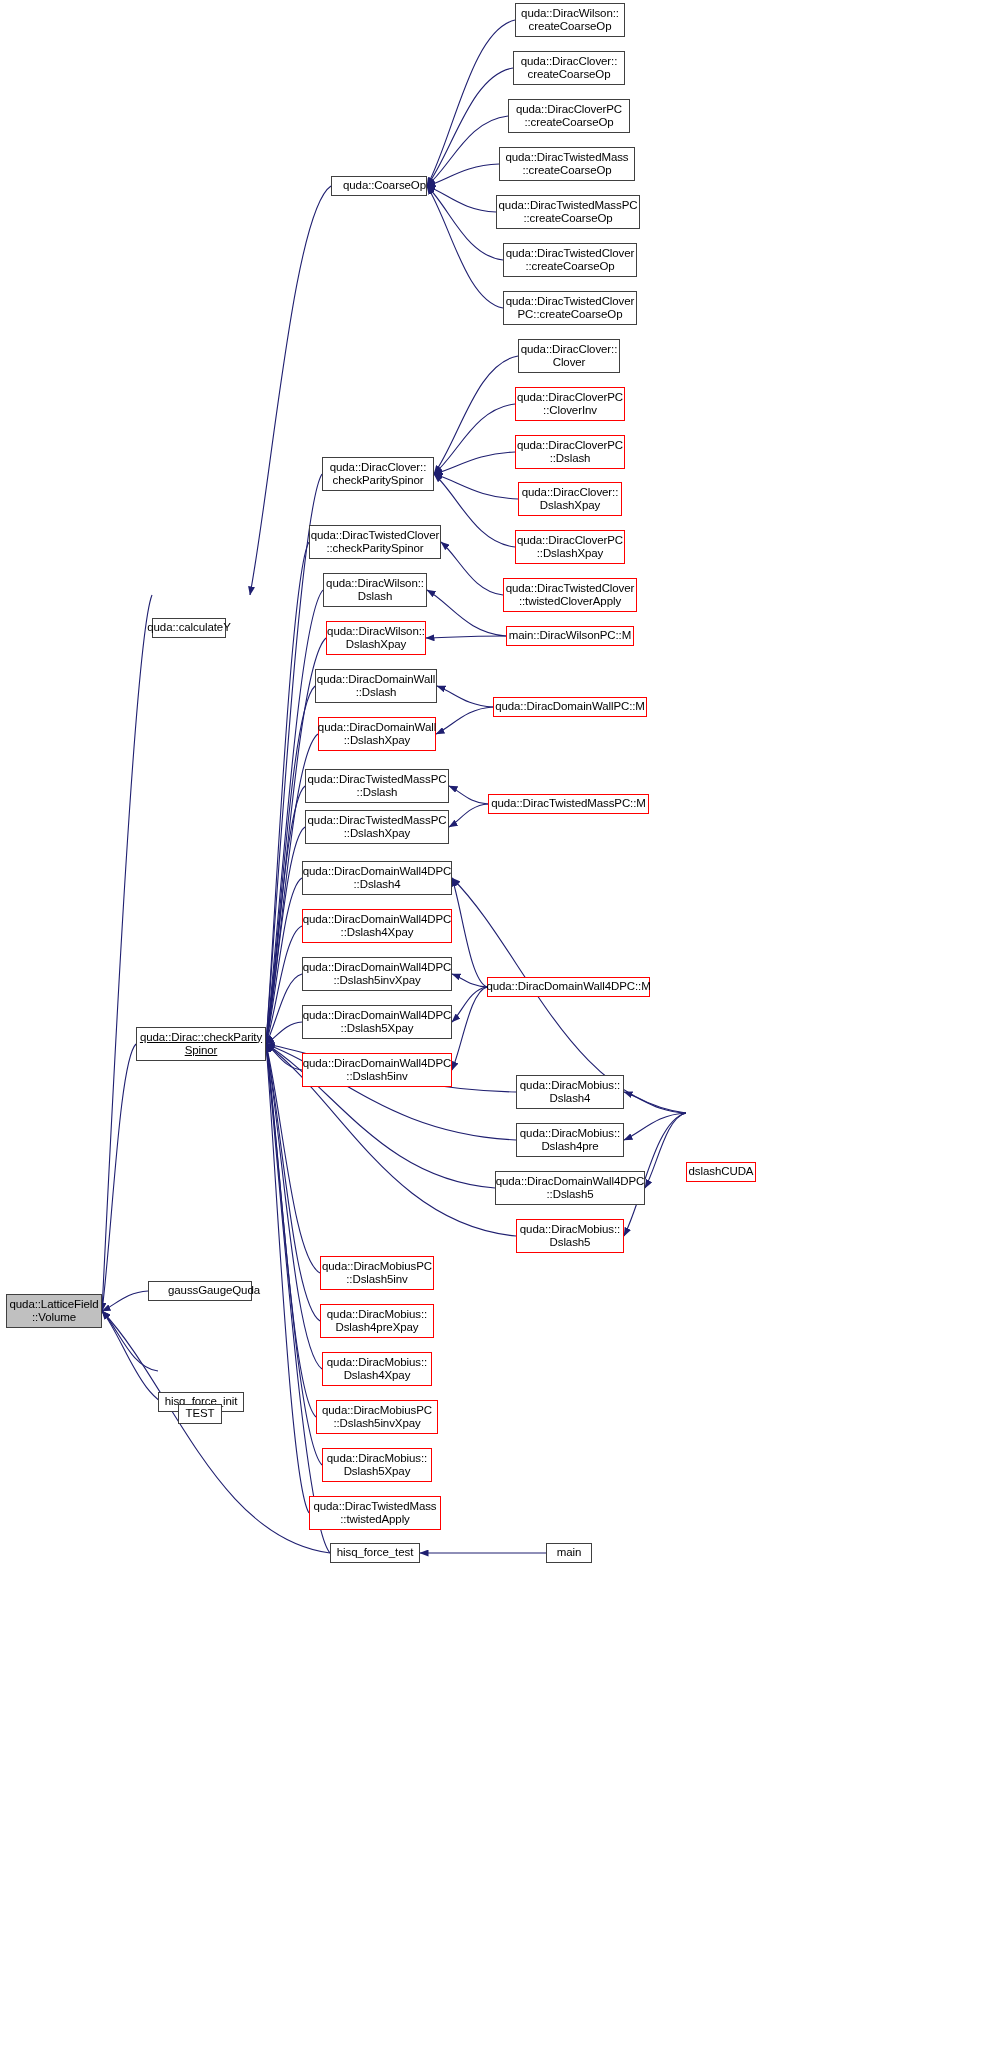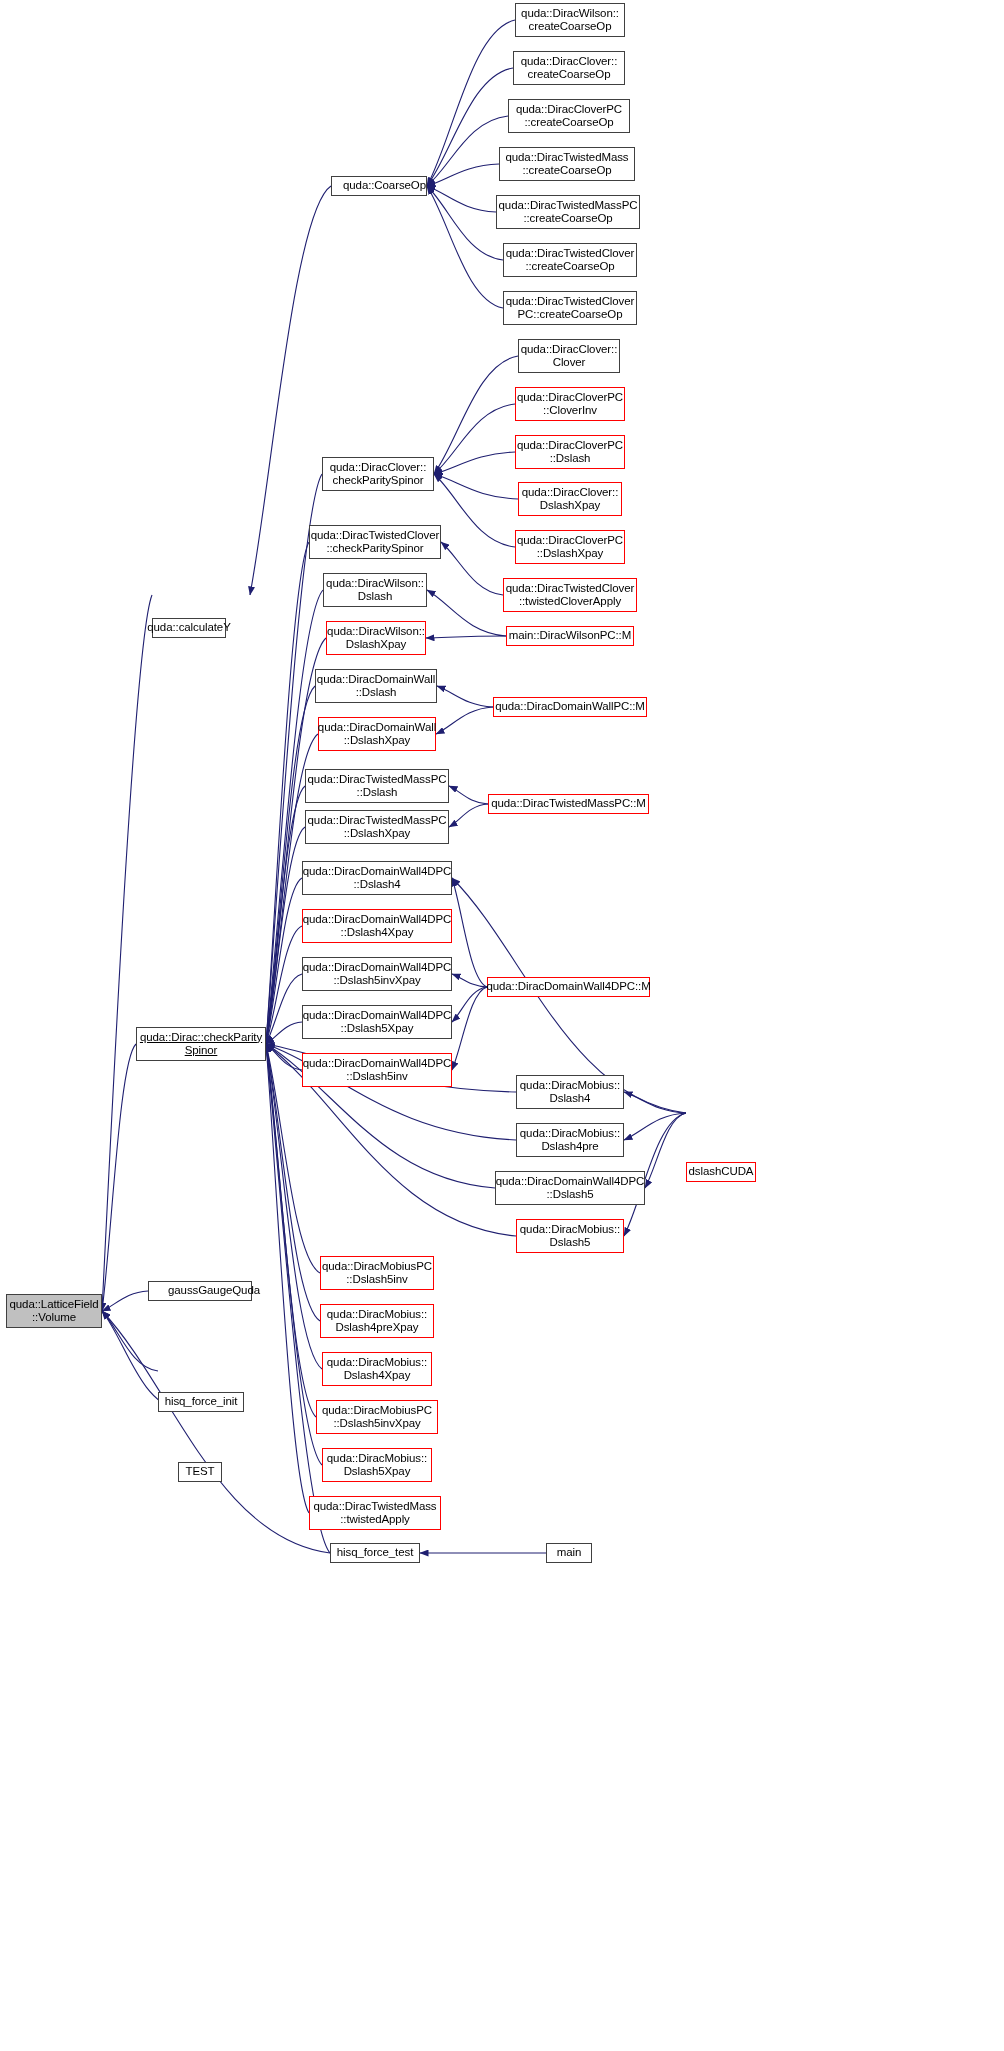--- a/index.html
+++ b/index.html
@@ -103,21 +103,21 @@
         <path d="M 309 1513 C 290.6254384083895 1484.86, 277.2288987504286 1184.7, 266 1044" fill="none" stroke="#1f1f70" stroke-width="1.1" marker-end="url(#arrow)"></path>
         <path d="M 330 1553 C 303.85452057616254 1522.46, 281.977792981234 1196.7, 266 1044" fill="none" stroke="#1f1f70" stroke-width="1.1" marker-end="url(#arrow)"></path>
         <path d="M 546 1553 C 483.63 1553, 458.115 1553, 420 1553" fill="none" stroke="#1f1f70" stroke-width="1.1" marker-end="url(#arrow)"></path>
       </g>
   </svg>
   <div id="node-layer">
       <div class="node hl" style="left: 6px; top: 1294px; width: 96px; height: 34px;"><span>quda::LatticeField
 ::Volume</span></div>
       <div class="node" style="left: 148px; top: 1281px; width: 104px; height: 20px; padding-left: 28px;"><span>gaussGaugeQuda</span></div>
       <div class="node" style="left: 158px; top: 1361px; width: 86px; height: 20px; margin-top: 31px;"><span>hisq_force_init</span></div>
-      <div class="node" style="left: 178px; top: 1462px; width: 44px; height: 20px;"><span>TEST</span></div>
+      <div class="node" style="left: 178px; top: 1404px; width: 44px; height: 20px;"><span>TEST</span></div>
       <div class="node" style="left: 152px; top: 618px; width: 74px; height: 20px;"><span>quda::calculateY</span></div>
       <div class="node" style="left: 136px; top: 1027px; width: 130px; height: 34px; text-decoration: underline;"><span>quda::Dirac::checkParity
 Spinor</span></div>
       <div class="node" style="left: 331px; top: 176px; width: 96px; height: 20px; justify-content: flex-end;"><span>quda::CoarseOp</span></div>
       <div class="node" style="left: 515px; top: 3px; width: 110px; height: 34px;"><span>quda::DiracWilson::
 createCoarseOp</span></div>
       <div class="node" style="left: 513px; top: 51px; width: 112px; height: 34px;"><span>quda::DiracClover::
 createCoarseOp</span></div>
       <div class="node" style="left: 508px; top: 99px; width: 122px; height: 34px;"><span>quda::DiracCloverPC
 ::createCoarseOp</span></div>

